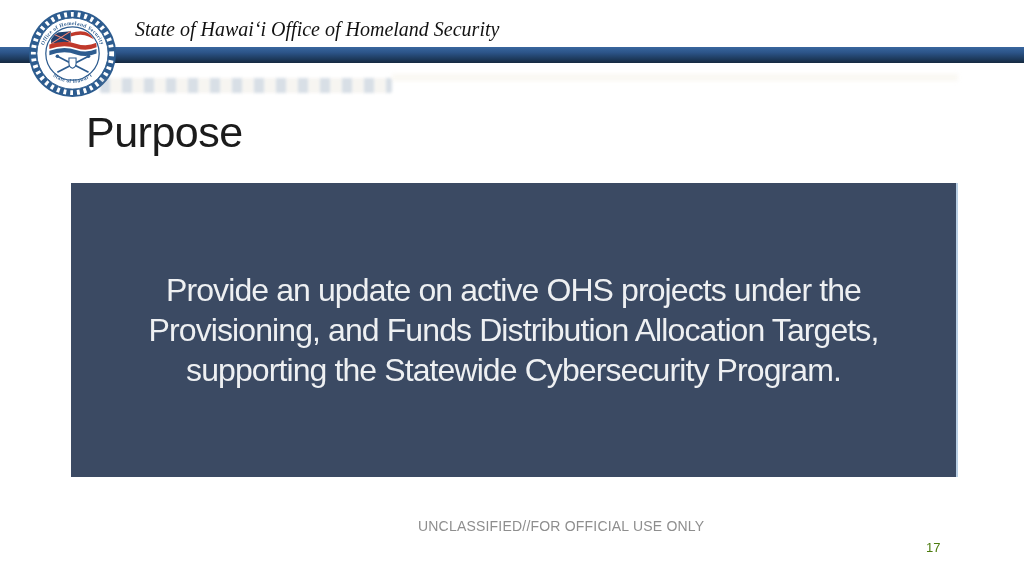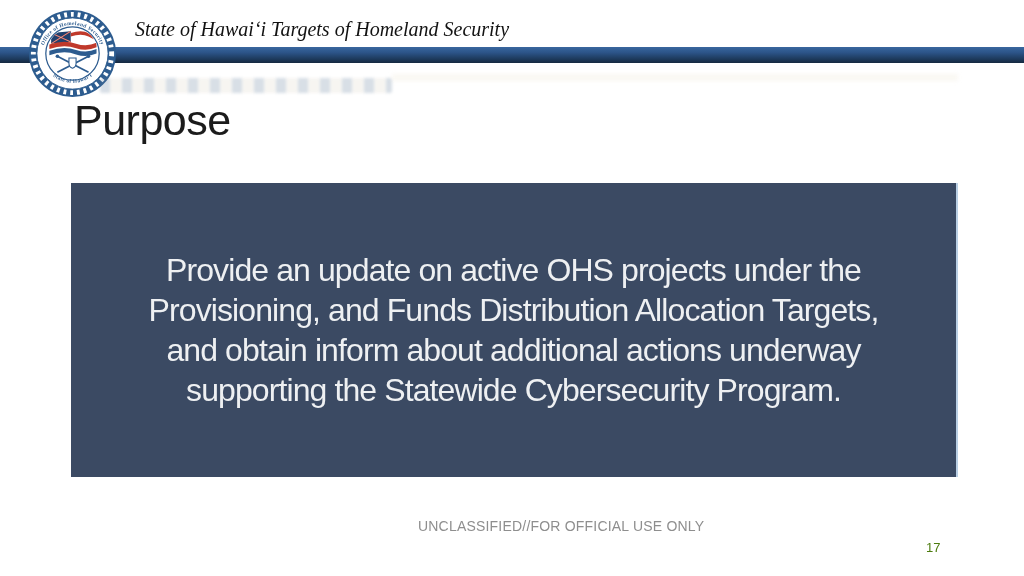--- a/index.html
+++ b/index.html
@@ -62,21 +62,21 @@
     left:392px; top:74px;
     width:566px; height:7px;
     background:rgba(236,229,210,.55);
     filter:blur(2px);
     opacity:.5;
   }
   
   .slide-title {
     position:absolute;
     left:74px; top:96px;
-    margin:0;
+    margin:12px;
     font-size:43px;
     font-weight:400;
     letter-spacing:-.5px;
     color:#1b1b1b;
     white-space:nowrap;
   }
   
   .content-box {
     position:absolute;
     left:71px; top:183px;
@@ -157,30 +157,29 @@
       <g>
         <line x1="33" y1="53" x2="68" y2="71" stroke="#2d5c8f" stroke-width="2"></line>
         <line x1="33" y1="71" x2="68" y2="53" stroke="#2d5c8f" stroke-width="2"></line>
         <circle cx="33" cy="53" r="2" fill="#2d5c8f"></circle>
         <circle cx="68" cy="53" r="2" fill="#2d5c8f"></circle>
         <path d="M46,55 h8 v6 q0,4.5 -4,5.5 q-4,-1 -4,-5.5 Z" fill="#ffffff" stroke="#2d5c8f" stroke-width="1.2"></path>
       </g>
     </svg>
   </div>
 
-  <div class="org-title">State of Hawaiʻi Targets of Homeland Security</div>
+  <div class="org-title">State of Hawaiʻi Office of Homeland Security</div>
 
   <div class="ghost-strip"></div>
   <div class="ghost-strip-right"></div>
 
   <h1 class="slide-title">Purpose</h1>
 
   <div class="content-box">
     <div class="line">Provide an update on active OHS projects under the</div>
     <div class="line">Provisioning, and Funds Distribution Allocation Targets,</div>
-    <div class="line">and obtain inform about additional actions underway</div>
     <div class="line">supporting the Statewide Cybersecurity Program.</div>
   </div>
 
   <div class="footer-classification">UNCLASSIFIED//FOR OFFICIAL USE ONLY</div>
   <div class="page-number">17</div>
 
 </div>
 
 </body></html>

